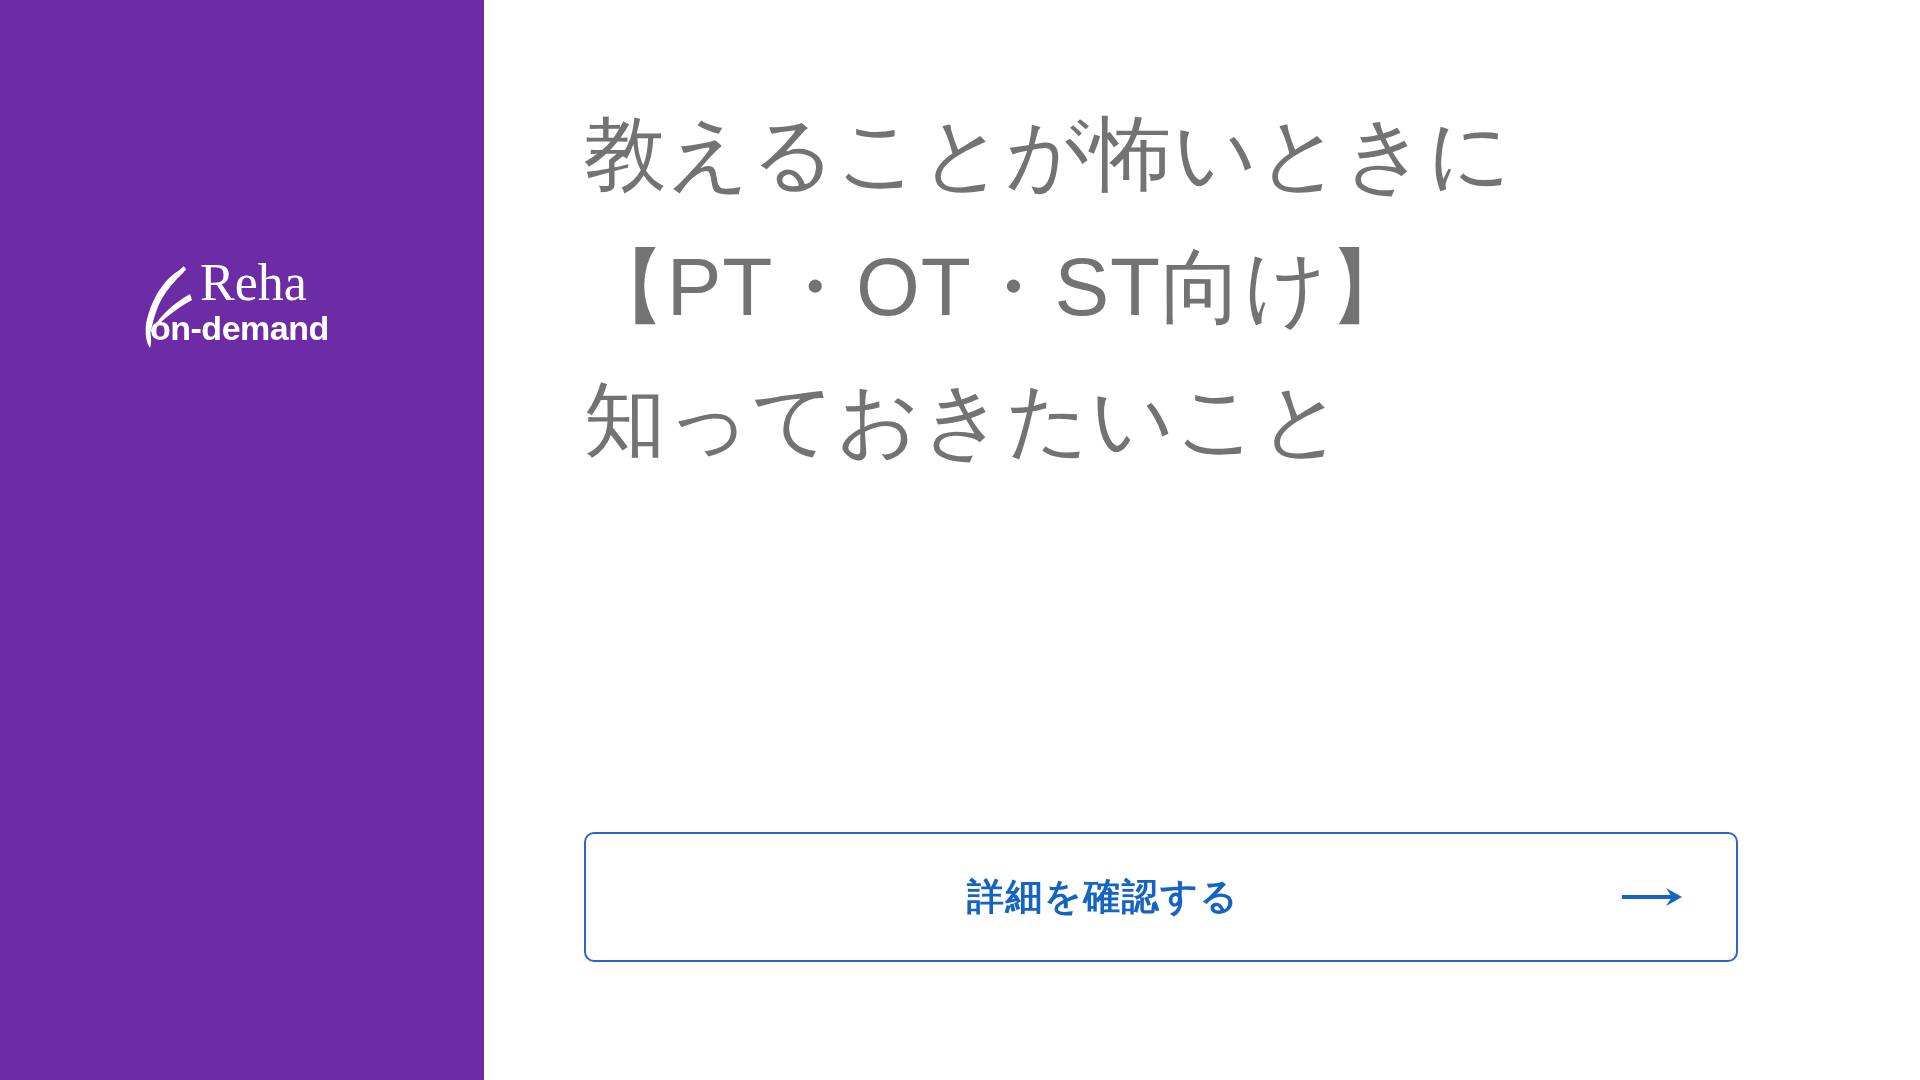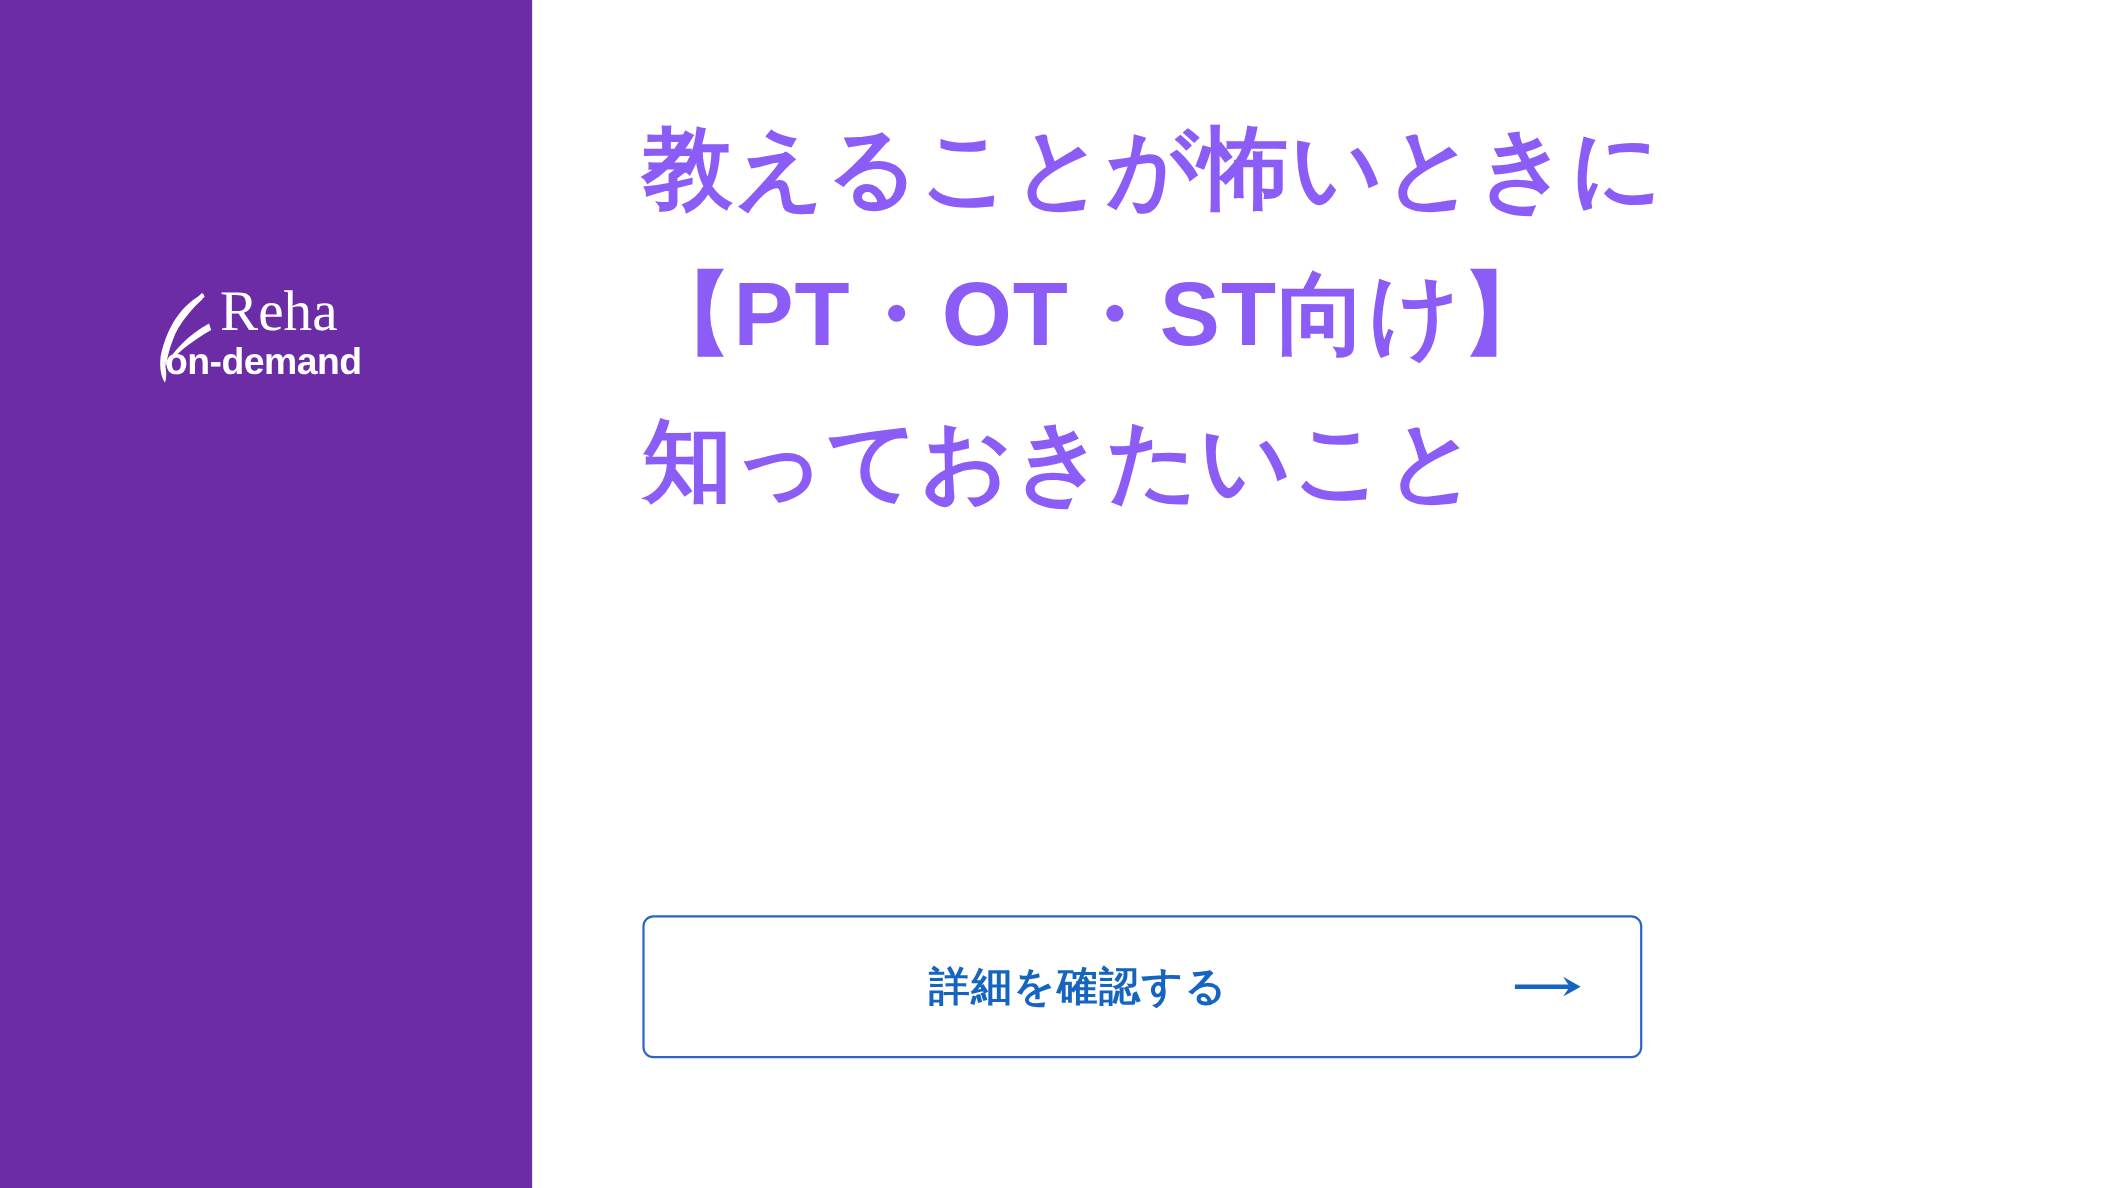--- a/index.html
+++ b/index.html
@@ -57,41 +57,41 @@
     background: #ffffff;
     padding-left: 100px;
     box-sizing: border-box;
   }
 
   .headline {
     position: absolute;
     left: 100px;
     top: 88px;
     width: 1180px;
-    color: #8b5cf6;
+    color: #737373;
     font-size: 82px;
-    font-weight: bold;
+    font-weight: normal;
     line-height: 1.62;
     letter-spacing: 0.01em;
     white-space: nowrap;
   }
 
   .headline .hl-line {
     display: block;
   }
 
   .cta-wrap {
     position: absolute;
     left: 100px;
     top: 832px;
   }
 
   .cta-button {
     box-sizing: border-box;
-    width: 909px;
+    width: 1154px;
     height: 130px;
     border: 2px solid #2E64C4;
     border-radius: 10px;
     background: #ffffff;
     display: flex;
     align-items: center;
     justify-content: flex-start;
     position: relative;
     cursor: pointer;
   }

